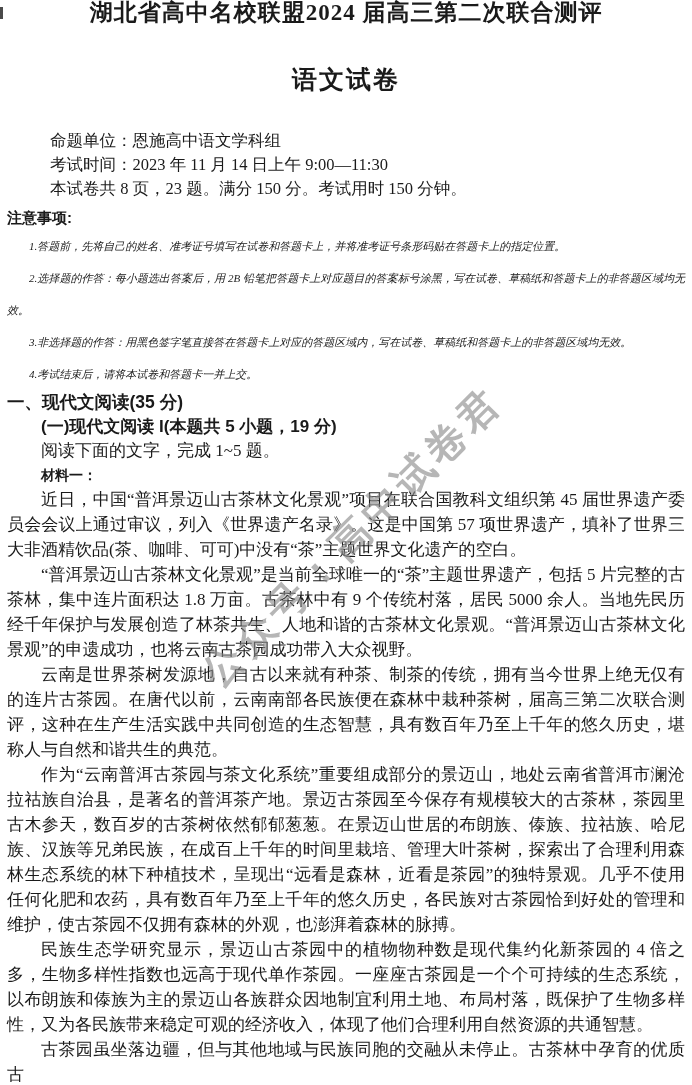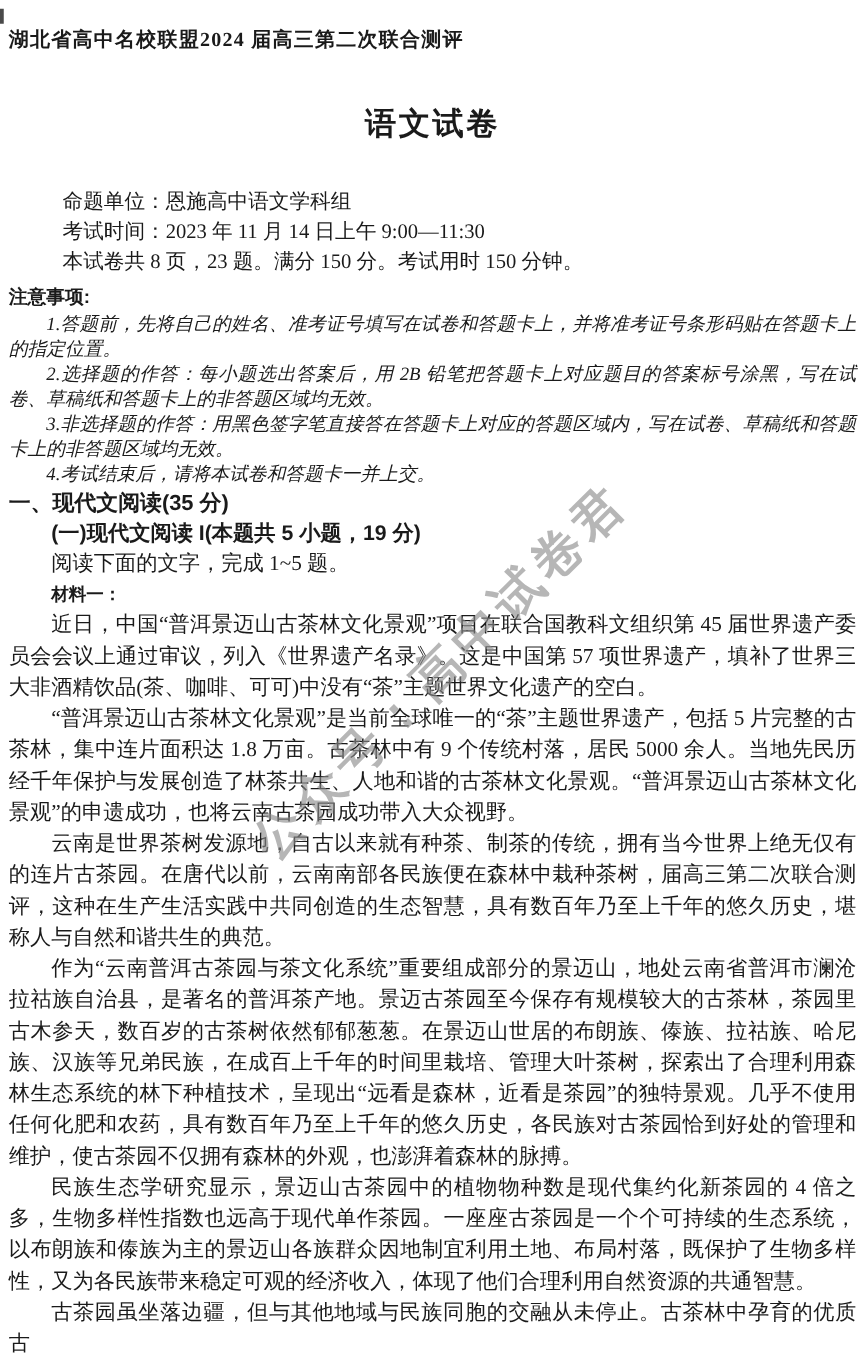--- a/index.html
+++ b/index.html
@@ -14,25 +14,25 @@
     font-family: "Liberation Serif", serif;
   }
   .content {
     position: absolute;
     top: 0; left: 0; right: 0; bottom: 0;
     padding: 0 7px;
     box-sizing: border-box;
   }
   .doc-title {
     margin: 0;
-    padding-top: 20px;
-    text-align: left;
+    padding-top: 0;
+    text-align: center;
     font-family: "Liberation Serif", serif;
     font-weight: 700;
-    font-size: 16px;
+    font-size: 23px;
     line-height: 26px;
     letter-spacing: 1px;
   }
   .doc-subtitle {
     margin: 40px 0 12px 0;
     text-align: center;
     font-weight: 700;
     font-size: 25px;
     line-height: 27px;
     letter-spacing: 2px;
@@ -44,22 +44,22 @@
   }
   .notice-heading {
     margin-top: 5px;
     font-weight: 700;
     font-size: 15px;
     line-height: 24px;
     font-family: "Liberation Sans", sans-serif;
   }
   .notice-item {
     margin: 0;
-    font-size: 15px;
-    line-height: 20px;
+    font-size: 11px;
+    line-height: 32px;
     text-indent: 2em;
     text-align: justify;
     font-style: italic;
   }
   .section-heading {
     margin: 0;
     font-weight: 700;
     font-size: 17.5px;
     line-height: 25px;
     font-family: "Liberation Sans", sans-serif;

